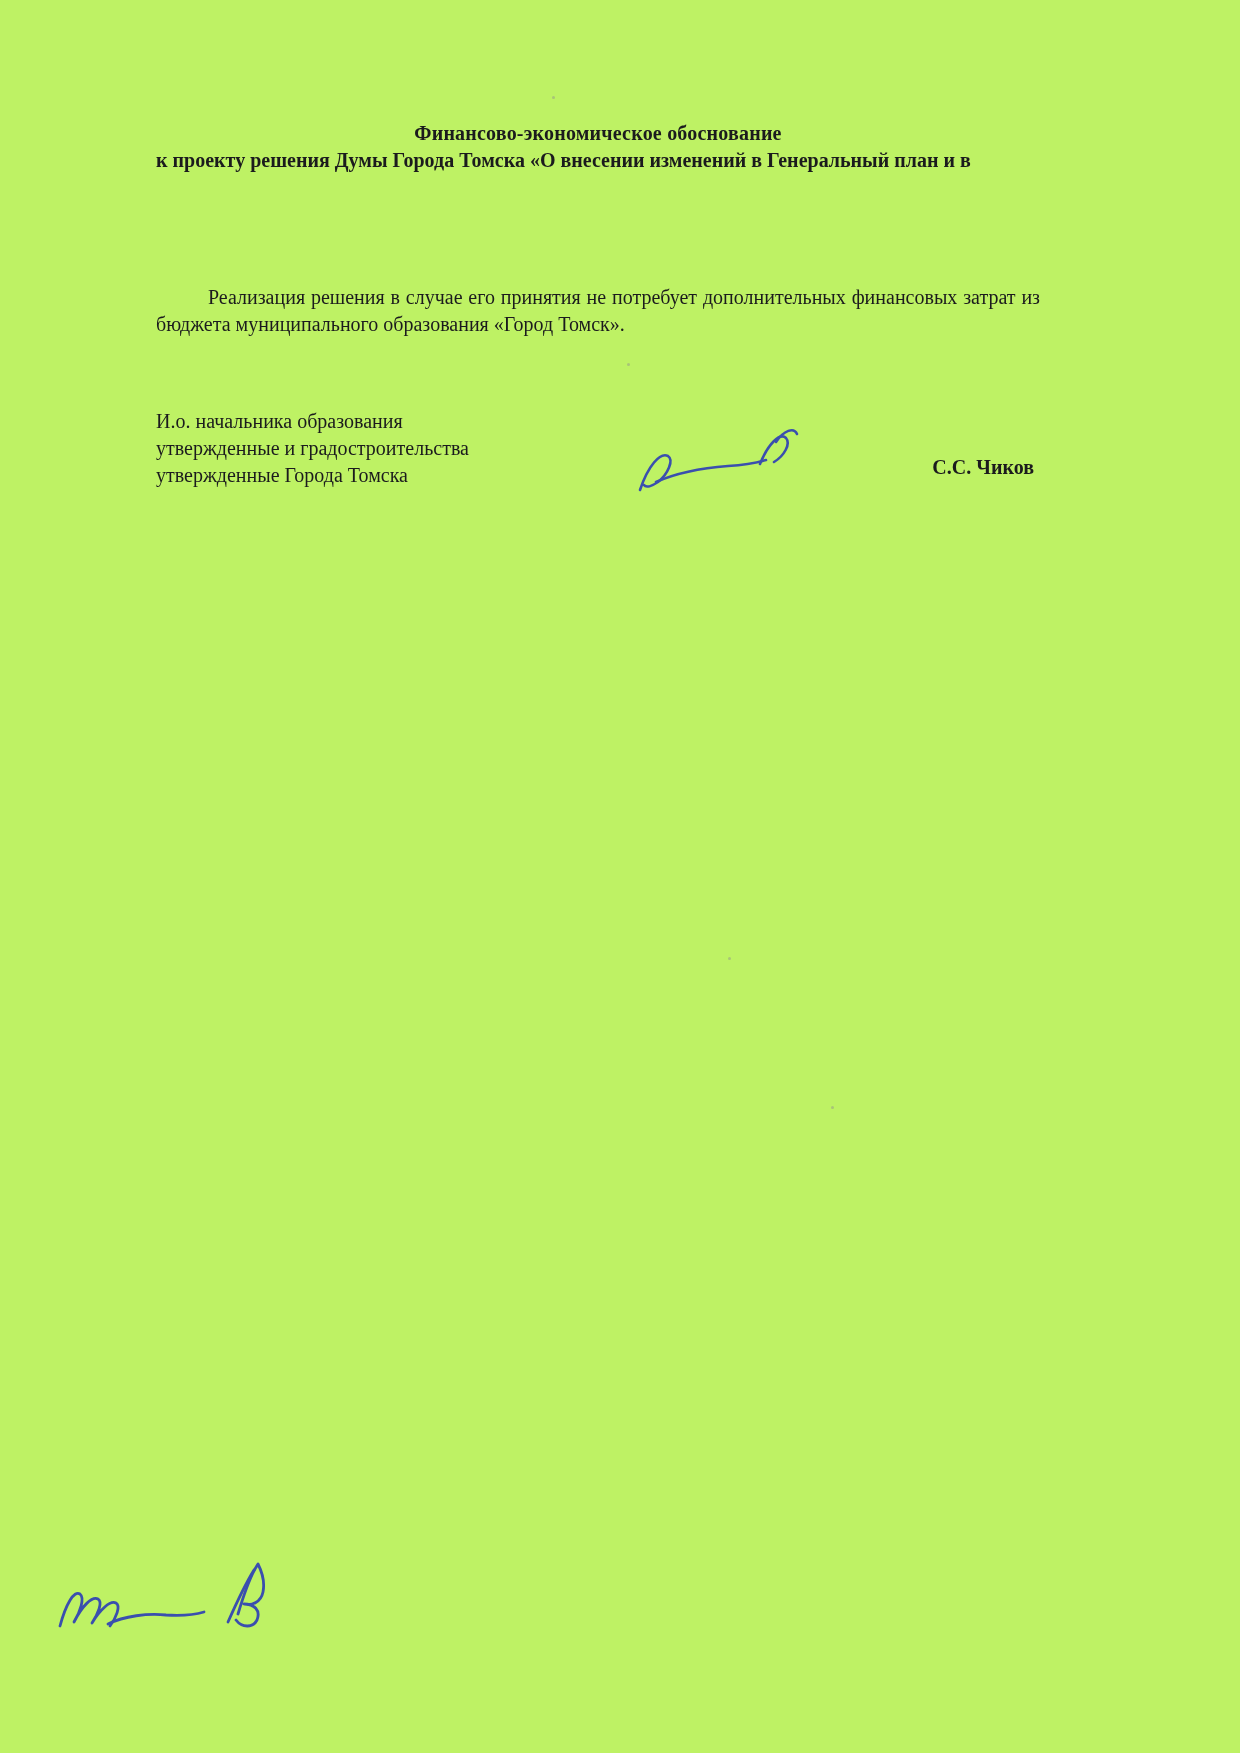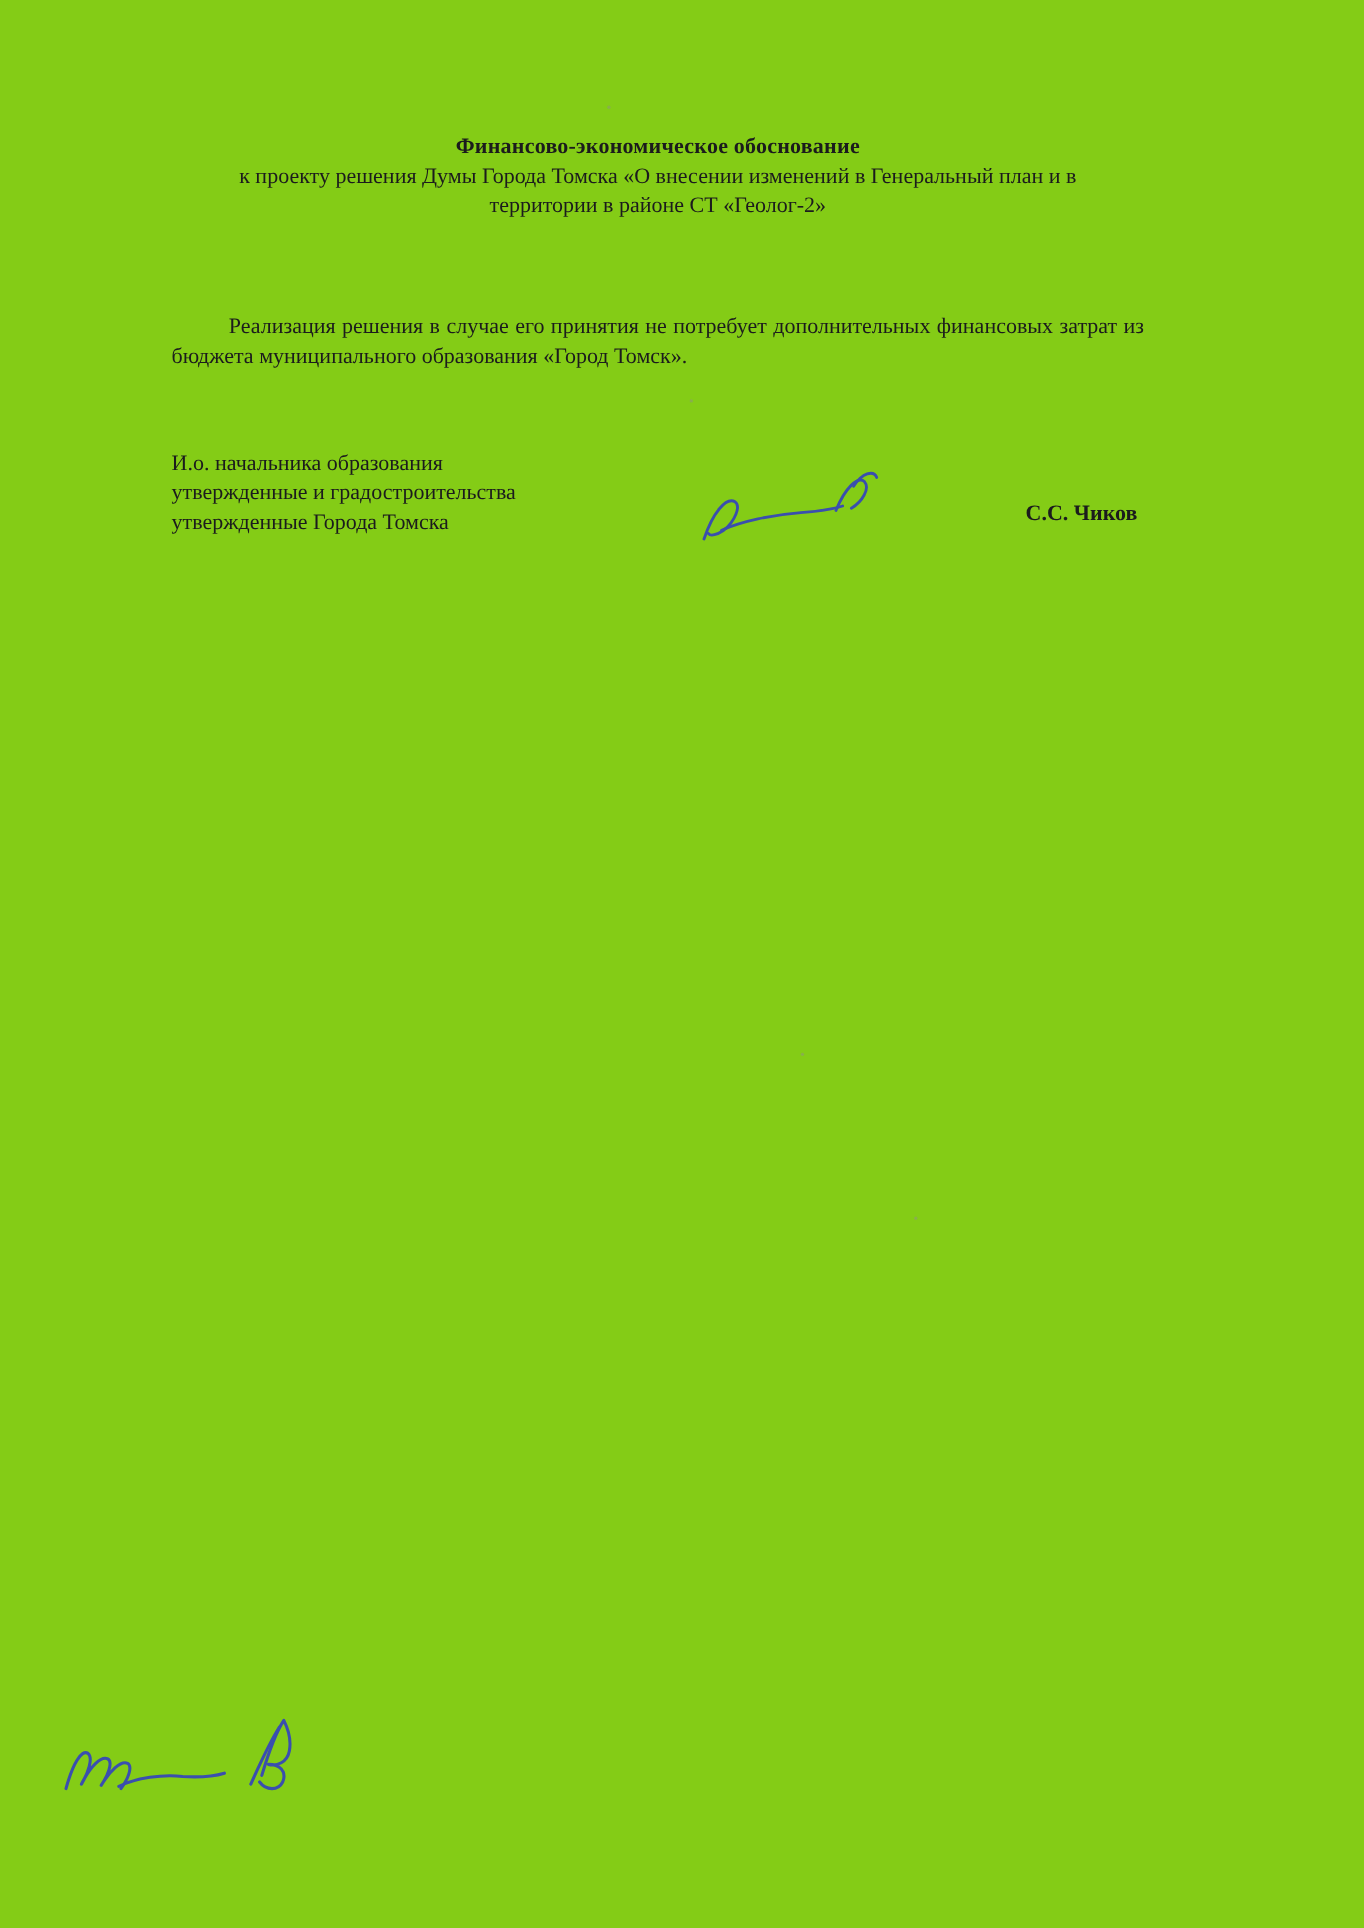--- a/index.html
+++ b/index.html
@@ -5,40 +5,41 @@
   html, body {
     margin: 0;
     padding: 0;
     background: #e9e9e9;
   }
   .page {
     position: relative;
     width: 1240px;
     height: 1753px;
     margin: 0 auto;
-    background: #84cc16;
+    background: #bef264;
     font-family: "Liberation Serif", serif;
     color: #1b1b1d;
     overflow: hidden;
   }
   .doc-head {
     position: absolute;
     left: 156px;
     top: 120px;
     width: 884px;
     font-size: 20px;
     line-height: 27px;
   }
   .title {
     text-align: center;
     font-weight: 700;
     letter-spacing: 0.2px;
   }
   .subtitle-line {
-    text-align: center;
+    text-align: left;
+    font-weight: bold;
   }
   .body-para {
     position: absolute;
     left: 156px;
     top: 284px;
     width: 884px;
     margin: 0;
     font-size: 20px;
     line-height: 27px;
     text-indent: 52px;
@@ -93,21 +94,20 @@
   .speck.s4 { left: 831px; top: 1106px; }
 </style>
 </head>
 <body>
 
 <div class="page">
 
   <div class="doc-head">
     <div class="title">Финансово-экономическое обоснование</div>
     <div class="subtitle-line">к проекту решения Думы Города Томска «О внесении изменений в Генеральный план и в</div>
-    <div class="subtitle-line">территории в районе СТ «Геолог-2»</div>
   </div>
 
   <p class="body-para">Реализация решения в случае его принятия не потребует дополнительных финансовых затрат из бюджета муниципального образования «Город Томск».</p>
 
   <div class="sig-block">
     <div class="sig-position">
       <div>И.о. начальника образования</div>
       <div>утвержденные и градостроительства</div>
       <div>утвержденные Города Томска</div>
     </div>

